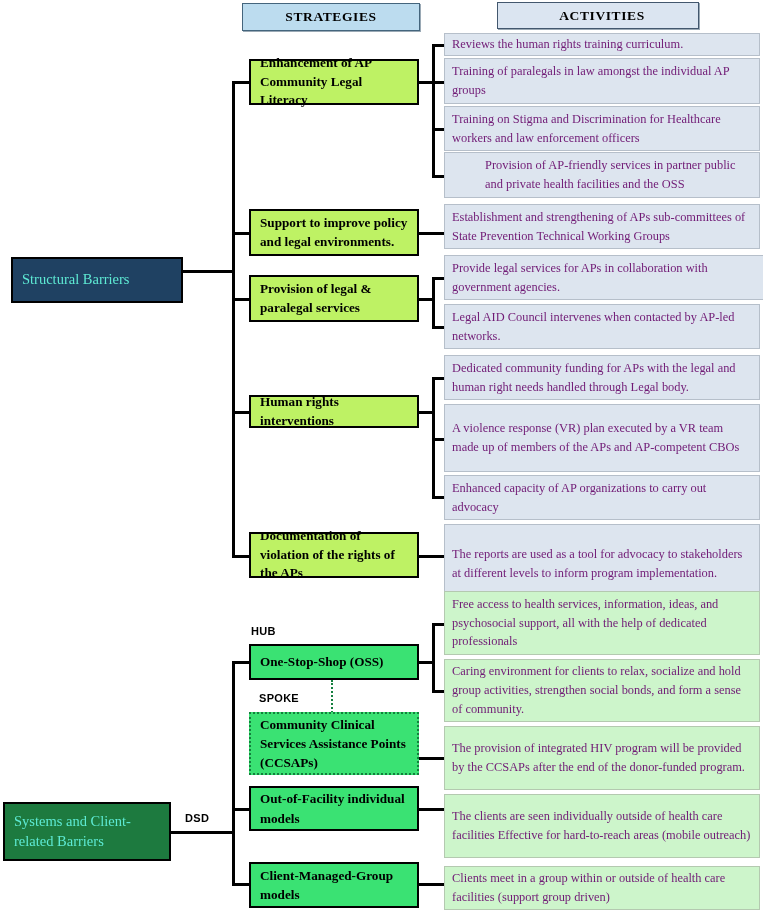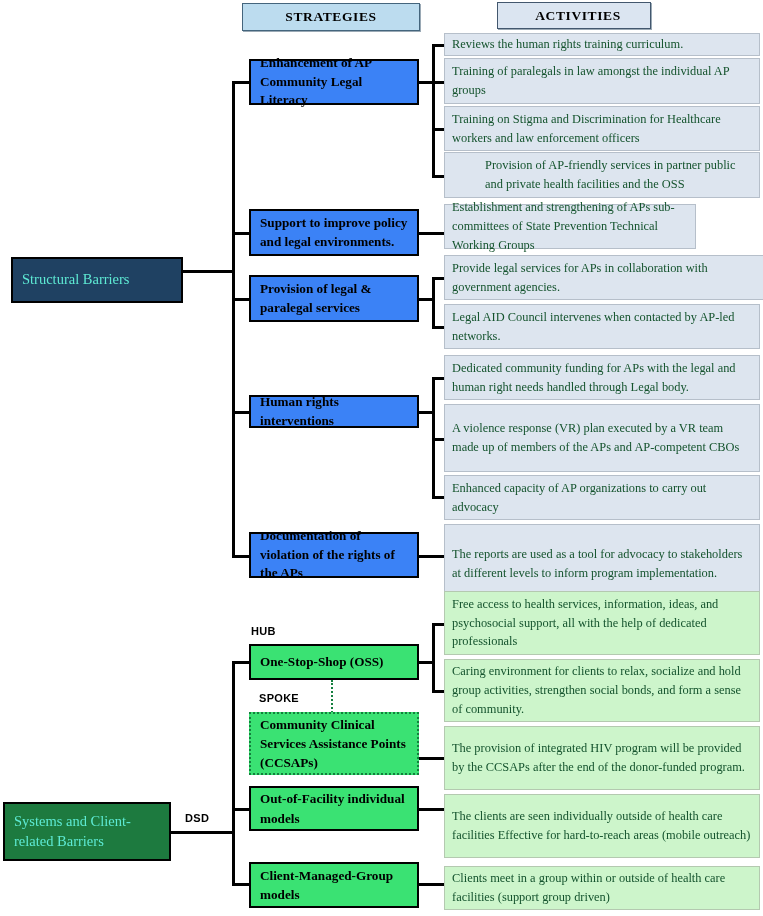--- a/index.html
+++ b/index.html
@@ -54,21 +54,21 @@
     border: 2px solid #000000;
   }
   .root-structural { background: #1f4162; }
   .root-systems    { background: #1d7a3f; }
 
   
   .strategy-box {
     display: flex;
     align-items: center;
     padding: 3px 9px;
-    background: #3b82f6;
+    background: #bef264;
     border: 2.5px solid #000000;
     font-weight: bold;
     font-size: 13.2px;
     line-height: 1.42;
     color: #000000;
   }
   
   .model-box {
     display: flex;
     align-items: center;
@@ -82,21 +82,21 @@
   }
   .model-box.dotted { border: 2.5px dotted #12803c; }
 
   
   .activity-box {
     display: flex;
     align-items: center;
     padding: 2px 7px;
     font-size: 12.4px;
     line-height: 1.52;
-    color: #14532d;
+    color: #701a75;
     border: 1px solid #b6bfca;
     background: #dde5ef;
   }
   .activity-box.green {
     background: #cdf5cb;
     border: 1px solid #b4c9b0;
   }
 
   
   .ln-h { background: #000000; height: 2.6px; }
@@ -116,21 +116,21 @@
     color: #000000;
     white-space: nowrap;
   }
 </style>
 </head>
 <body>
 
 <div id="canvas">
 
   <div class="abs hdr hdr-strategies" style="left:242px; top:3px; width:178px; height:28px;">STRATEGIES</div>
-  <div class="abs hdr hdr-activities" style="left:497px; top:2px; width:154px; height:27px;padding-left:8px;">ACTIVITIES</div>
+  <div class="abs hdr hdr-activities" style="left:497px; top:2px; width:202px; height:27px;padding-left:8px;">ACTIVITIES</div>
 
   <div class="abs root-box root-structural" style="left:11px; top:257px; width:172px; height:29px;">Structural Barriers</div>
 
   <div class="abs root-box root-systems" style="left:3px; top:802px; width:168px; height:59px;">Systems and Client-related Barriers</div>
 
   <div class="abs caption" style="left:185px; top:812px;">DSD</div>
   <div class="abs caption" style="left:251px; top:625px;">HUB</div>
   <div class="abs caption" style="left:259px; top:692px;">SPOKE</div>
 
   <div class="abs ln-h" style="left:182px; top:270px; width:52px;"></div>
@@ -166,21 +166,21 @@
   <div class="abs ln-h" style="left:432px; top:377px; width:13px;"></div>
   <div class="abs ln-h" style="left:432px; top:438px; width:13px;"></div>
   <div class="abs ln-h" style="left:432px; top:496px; width:13px;"></div>
 
   <div class="abs ln-h" style="left:419px; top:555px; width:26px;"></div>
 
   <div class="abs activity-box" style="left:444px; top:33px; width:316px; height:23px;">Reviews the human rights training curriculum.</div>
   <div class="abs activity-box" style="left:444px; top:58px; width:316px; height:46px;">Training of paralegals in law amongst the individual AP groups</div>
   <div class="abs activity-box" style="left:444px; top:106px; width:316px; height:45px;">Training on Stigma and Discrimination for Healthcare workers and law enforcement officers</div>
   <div class="abs activity-box" style="left:444px; top:152px; width:316px; height:46px;padding-left:40px;">Provision of AP-friendly services in partner public and private health facilities and the OSS</div>
-  <div class="abs activity-box" style="left:444px; top:204px; width:252px; height:45px;">Establishment and strengthening of APs sub-committees of State Prevention Technical Working Groups</div>
+  <div class="abs activity-box" style="left:444px; top:204px; width:316px; height:45px;">Establishment and strengthening of APs sub-committees of State Prevention Technical Working Groups</div>
   <div class="abs activity-box" style="left:444px; top:255px; width:326px; height:45px;">Provide legal services for APs in collaboration with government agencies.</div>
   <div class="abs activity-box" style="left:444px; top:304px; width:316px; height:45px;">Legal AID Council intervenes when contacted by AP-led networks.</div>
   <div class="abs activity-box" style="left:444px; top:355px; width:316px; height:45px;">Dedicated community funding for APs with the legal and human right needs handled through Legal body.</div>
   <div class="abs activity-box" style="left:444px; top:404px; width:316px; height:68px;">A violence response (VR) plan executed by a  VR  team made up of  members of the APs and AP-competent CBOs</div>
   <div class="abs activity-box" style="left:444px; top:475px; width:316px; height:45px;">Enhanced capacity of AP organizations to carry out advocacy</div>
   <div class="abs activity-box" style="left:444px; top:524px; width:316px; height:80px;">The reports are used as a tool for advocacy to stakeholders at different levels to inform program implementation.</div>
 
   <div class="abs ln-h" style="left:171px; top:831px; width:63px;"></div>
   <div class="abs ln-v" style="left:232px; top:661px; width:2.6px; height:224px;"></div>
   <div class="abs ln-h" style="left:232px; top:661px; width:19px;"></div>

